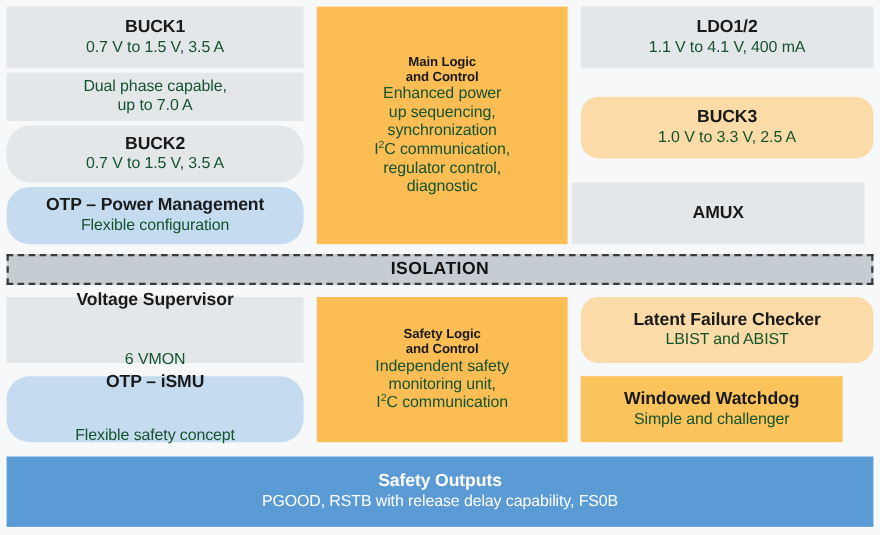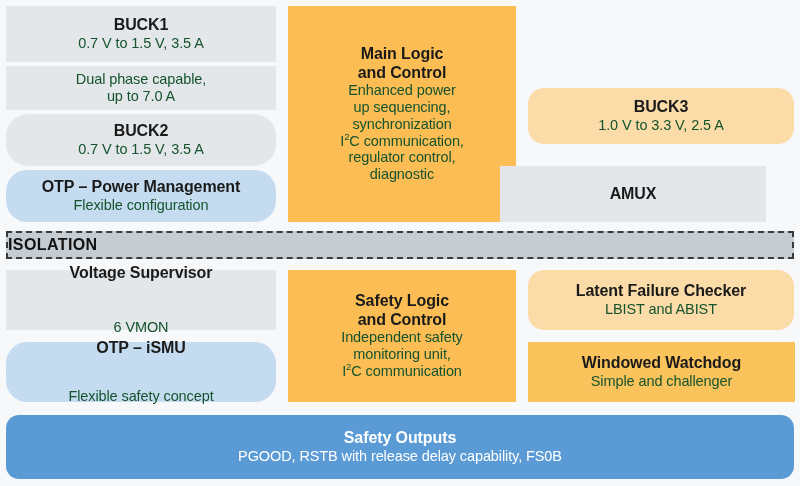--- a/index.html
+++ b/index.html
@@ -53,32 +53,32 @@
   #isolation {
     position: absolute;
     left: 6px;
     top: 231px;
     width: 788px;
     height: 28px;
     background: #c5cdd3;
     border: 2px dashed #3a3a3a;
     display: flex;
     align-items: center;
-    justify-content: flex-start;
+    justify-content: center;
   }
   #isolation .ttl {
     font-weight: bold;
     font-size: 16px;
     color: #111;
     letter-spacing: 0.4px;
   }
 
   
   .logic { line-height: 1.16; }
-  .logic .ttl { font-size: 16px; }
+  .logic .ttl { font-size: 12px; }
   .logic .sub { font-size: 14.5px; }
 
   sup { font-size: 0.66em; vertical-align: super; line-height: 0; }
 </style>
 </head>
 <body>
 
 <div id="diagram">
 
   <div class="block f-gray" style="left:6px; top:6px; width:270px; height:56px;">
@@ -105,27 +105,31 @@
     <div class="ttl">Main Logic</div>
     <div class="ttl">and Control</div>
     <div class="sub">Enhanced power</div>
     <div class="sub">up sequencing,</div>
     <div class="sub">synchronization</div>
     <div class="sub">I<sup>2</sup>C communication,</div>
     <div class="sub">regulator control,</div>
     <div class="sub">diagnostic</div>
   </div>
 
+  <div class="block f-gray" style="left:528px; top:6px; width:266px; height:56px;">
+    <div class="ttl">LDO1/2</div>
+    <div class="sub">1.1 V to 4.1 V, 400 mA</div>
+  </div>
 
   <div class="block f-orange-light" style="left:528px; top:88px; width:266px; height:56px;">
     <div class="ttl">BUCK3</div>
     <div class="sub">1.0 V to 3.3 V, 2.5 A</div>
   </div>
 
-  <div class="block f-gray" style="left:500px; top:166px; width:266px; height:56px;">
+  <div class="block f-gray" style="left:520px; top:166px; width:266px; height:56px;">
     <div class="ttl">AMUX</div>
   </div>
 
   <div id="isolation">
     <div class="ttl">ISOLATION</div>
   </div>
 
   <div class="block f-gray" style="left:6px; top:270px; width:270px; height:60px;gap:36px;">
     <div class="ttl">Voltage Supervisor</div>
     <div class="sub">6 VMON</div>
@@ -142,23 +146,23 @@
     <div class="sub">Independent safety</div>
     <div class="sub">monitoring unit,</div>
     <div class="sub">I<sup>2</sup>C communication</div>
   </div>
 
   <div class="block f-orange-light" style="left:528px; top:270px; width:266px; height:60px;">
     <div class="ttl">Latent Failure Checker</div>
     <div class="sub">LBIST and ABIST</div>
   </div>
 
-  <div class="block f-orange-mid" style="left:528px; top:342px; width:267px; height:60px;">
+  <div class="block f-orange-mid" style="left:528px; top:342px; width:238px; height:60px;">
     <div class="ttl">Windowed Watchdog</div>
     <div class="sub">Simple and challenger</div>
   </div>
 
-  <div class="block f-bluedeep" style="left:6px; top:415px; width:788px; height:64px;border-radius:13px;">
+  <div class="block f-bluedeep" style="left:6px; top:415px; width:788px; height:64px;">
     <div class="ttl">Safety Outputs</div>
     <div class="sub">PGOOD, RSTB with release delay capability, FS0B</div>
   </div>
 
 </div>
 
 </body></html>

